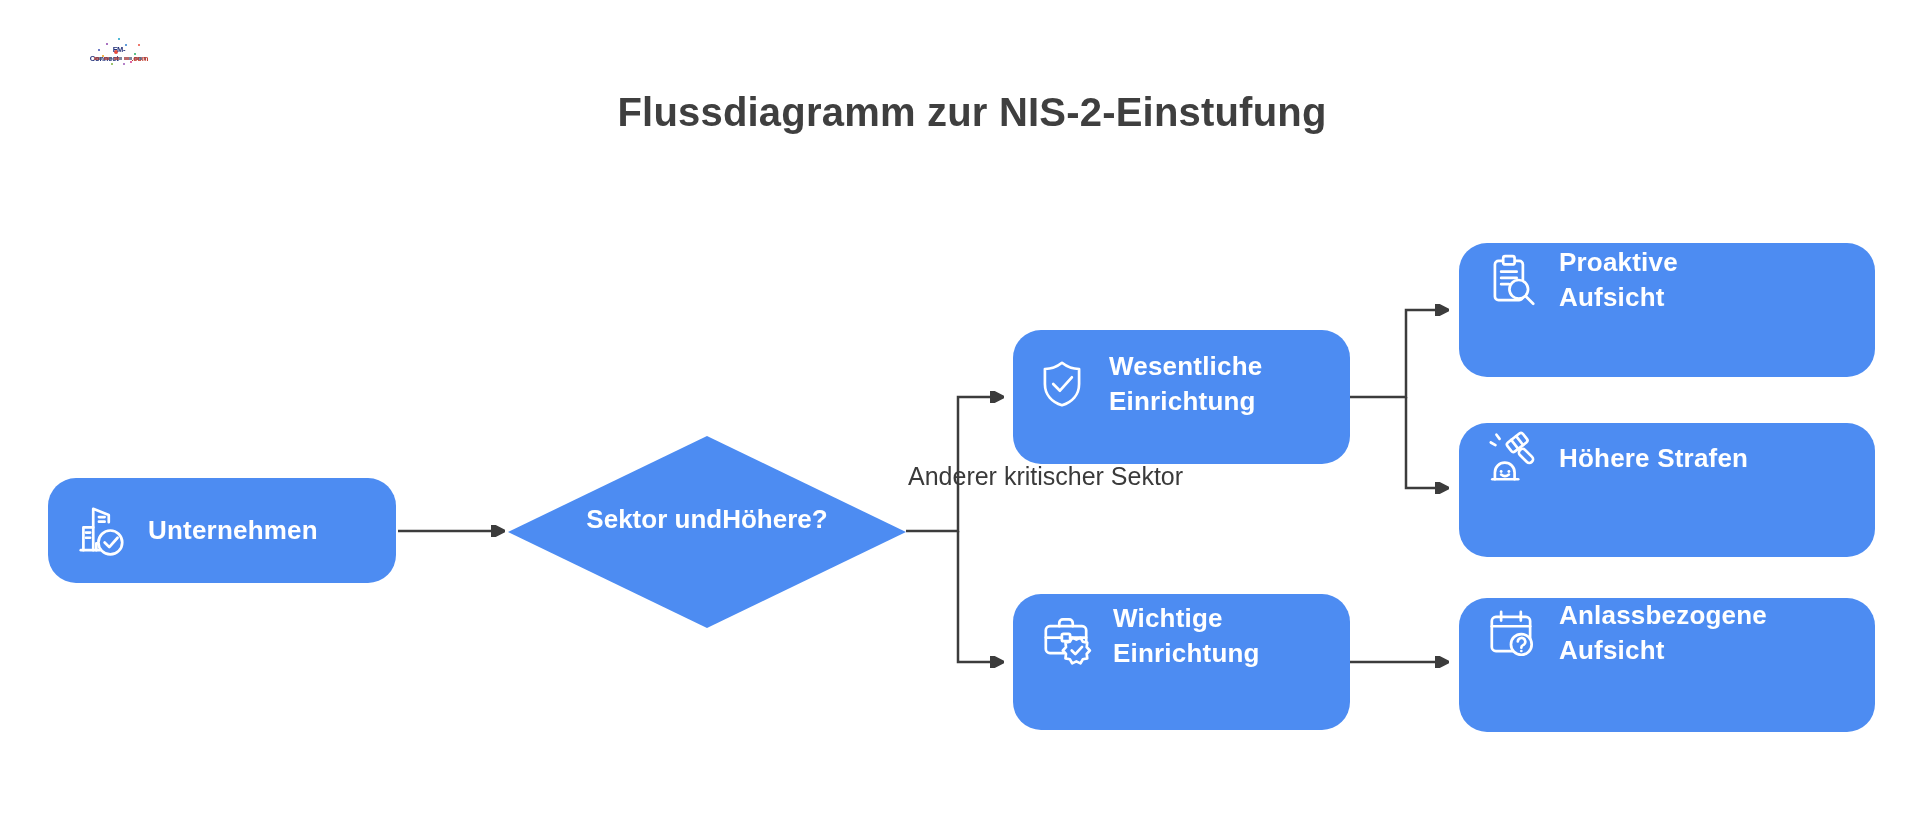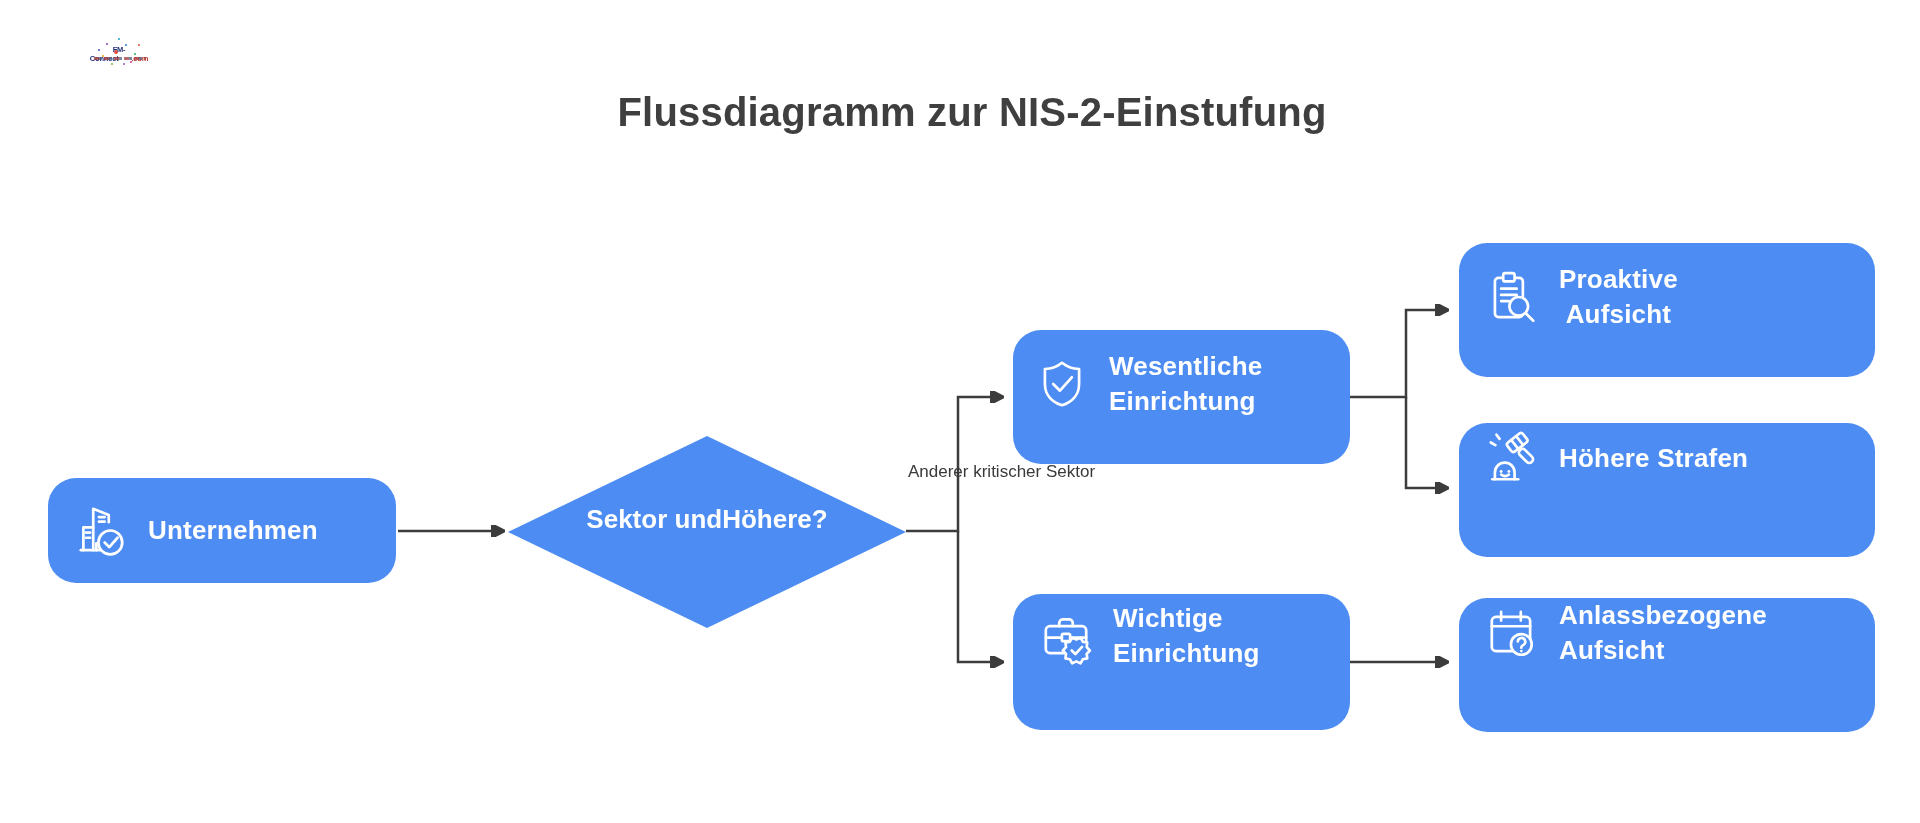--- a/index.html
+++ b/index.html
@@ -42,21 +42,21 @@
 
   
   .diamond{position:absolute;left:508px;top:436px;width:398px;height:192px;z-index:2;
            background:var(--node-blue,#4d8cf2);
            clip-path:polygon(50% 0,100% 50%,50% 100%,0 50%);}
   .diamond-text{position:absolute;inset:0;display:flex;flex-direction:row;align-items:center;
                 justify-content:center;transform:translateY(-13px);
                 color:var(--node-text,#fff);font-size:26px;font-weight:700;line-height:34px;text-align:center;}
 
   
-  .edge-label{position:absolute;left:908px;top:462px;z-index:3;font-size:17px;
+  .edge-label{position:absolute;left:908px;top:462px;z-index:3;font-size:25px;
               color:var(--label-text,#3a3a3a);white-space:nowrap;}
 </style>
 </head>
 <body>
 
 <div class="canvas">
 
   <div class="logo">
     <span class="logo-burst"></span>
     <div class="logo-text"><span>FM-Connect</span><span class="tld">.com</span></div>
@@ -136,21 +136,21 @@
         </svg>
       </span>
       <span class="node-label">
         <span>Wichtige</span>
         <span>Einrichtung</span>
       </span>
     </div>
   </div>
 
   <div class="box" style="left:1459px;top:243px;width:416px;height:134px;">
-    <div class="row" style="margin-top:19px;text-align:center;">
+    <div class="row" style="margin-top:2px;">
       <span class="icon">
         <svg viewBox="0 0 56 56">
           <rect class="ln" x="11.5" y="9.5" width="27" height="38" rx="3.5"></rect>
           <rect class="occ" x="19.5" y="5" width="11" height="8" rx="2"></rect>
           <path class="ln" d="M17.5 20 H32.5 M17.5 26 H32.5 M17.5 32 H25"></path>
           <circle class="occ" cx="34.5" cy="37" r="9"></circle>
           <path class="ln" d="M41 43.5 L48.5 51"></path>
         </svg>
       </span>
       <span class="node-label">

